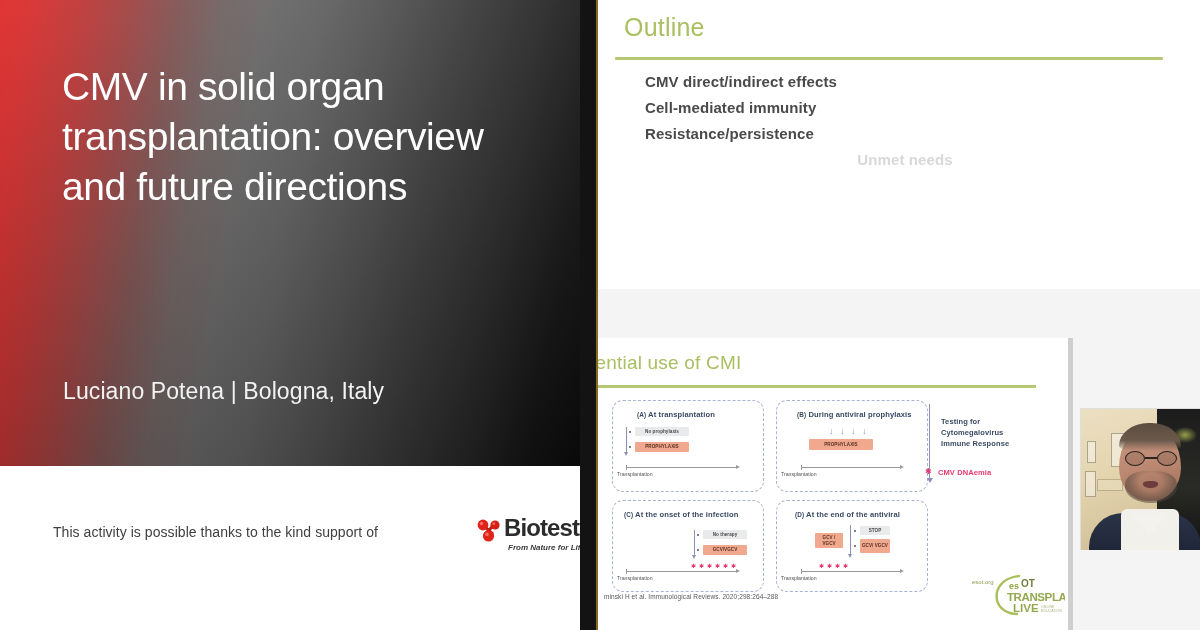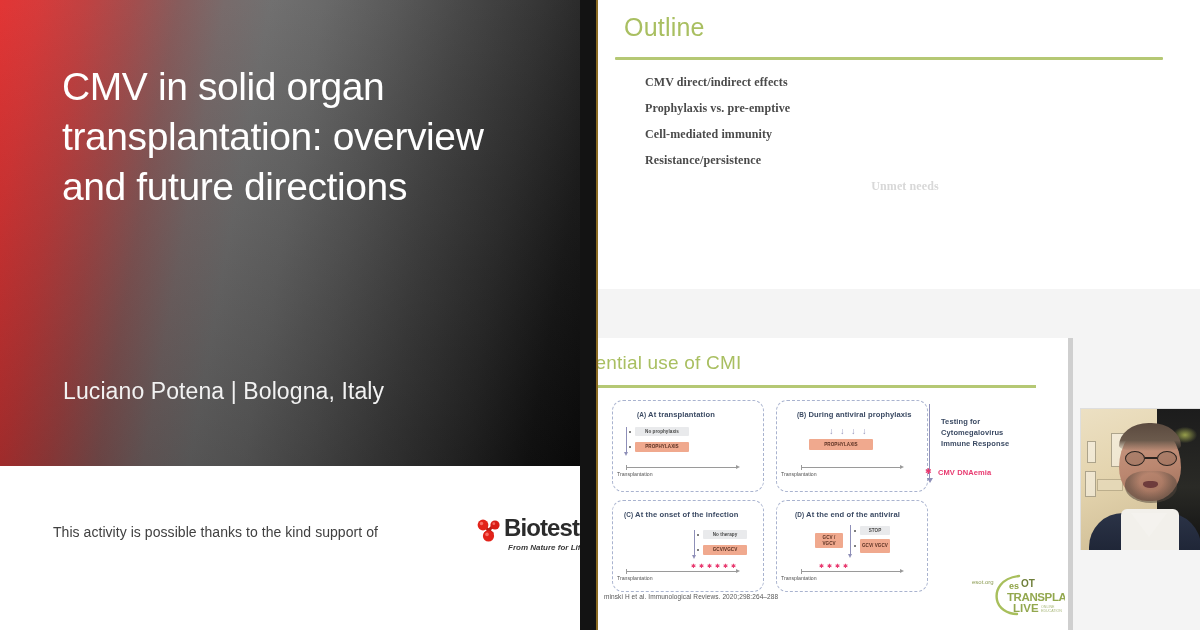--- a/index.html
+++ b/index.html
@@ -153,26 +153,25 @@
     width: 548px; height: 3px;
     background: #b5c874;
     border-radius: 1px;
   }
   .outline-list {
     position: absolute;
     left: 47px; top: 69px;
     width: 520px;
   }
   .outline-item {
-    font-size: 12px;
+    font-size: 15px;
     font-weight: bold;
     color: #4a4a4a;
     line-height: 26px;
     letter-spacing: 0.1px;
-    font-family: Liberation Serif, serif;
   }
   .outline-item.dim { color: #d8d8d8; text-align: center; }
 
   
   .gap-band {
     position: absolute;
     left: 0; top: 289px;
     width: 602px; height: 49px;
     background: #f4f4f4;
   }
@@ -474,21 +473,20 @@
   <div class="dark-strip"></div>
   <div class="amber-line"></div>
 
   <div class="right-panel">
 
     <div class="slide-outline">
       <div class="slide-title outline-title">Outline</div>
       <div class="outline-rule"></div>
       <div class="outline-list">
         <div class="outline-item">CMV direct/indirect effects</div>
-        <div class="outline-item">Prophylaxis vs. pre-emptive</div>
         <div class="outline-item">Cell-mediated immunity</div>
         <div class="outline-item">Resistance/persistence</div>
         <div class="outline-item dim">Unmet needs</div>
       </div>
     </div>
 
     <div class="gap-band"></div>
 
     <div class="slide-cmi">
       <div class="slide-title cmi-title">tential use of CMI</div>

